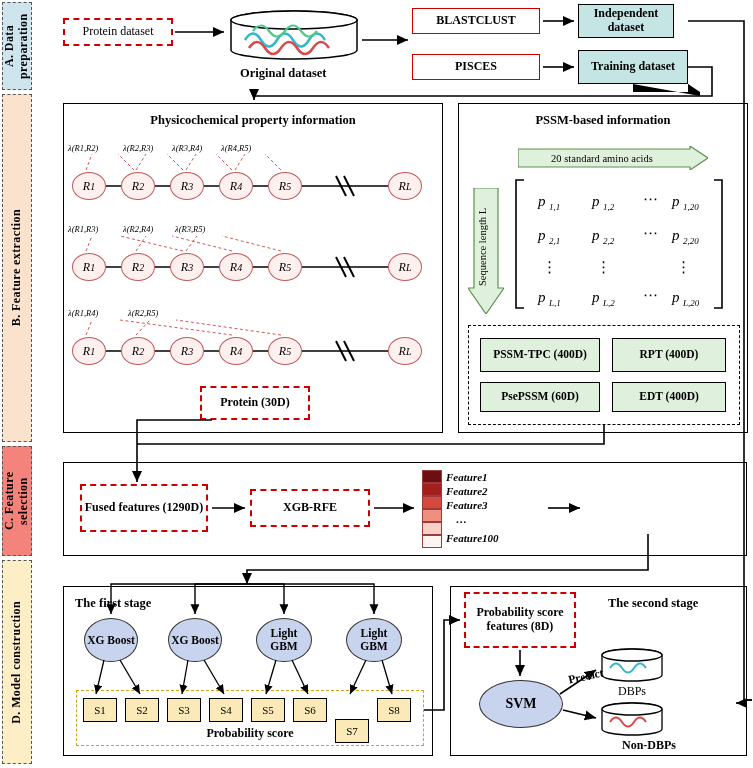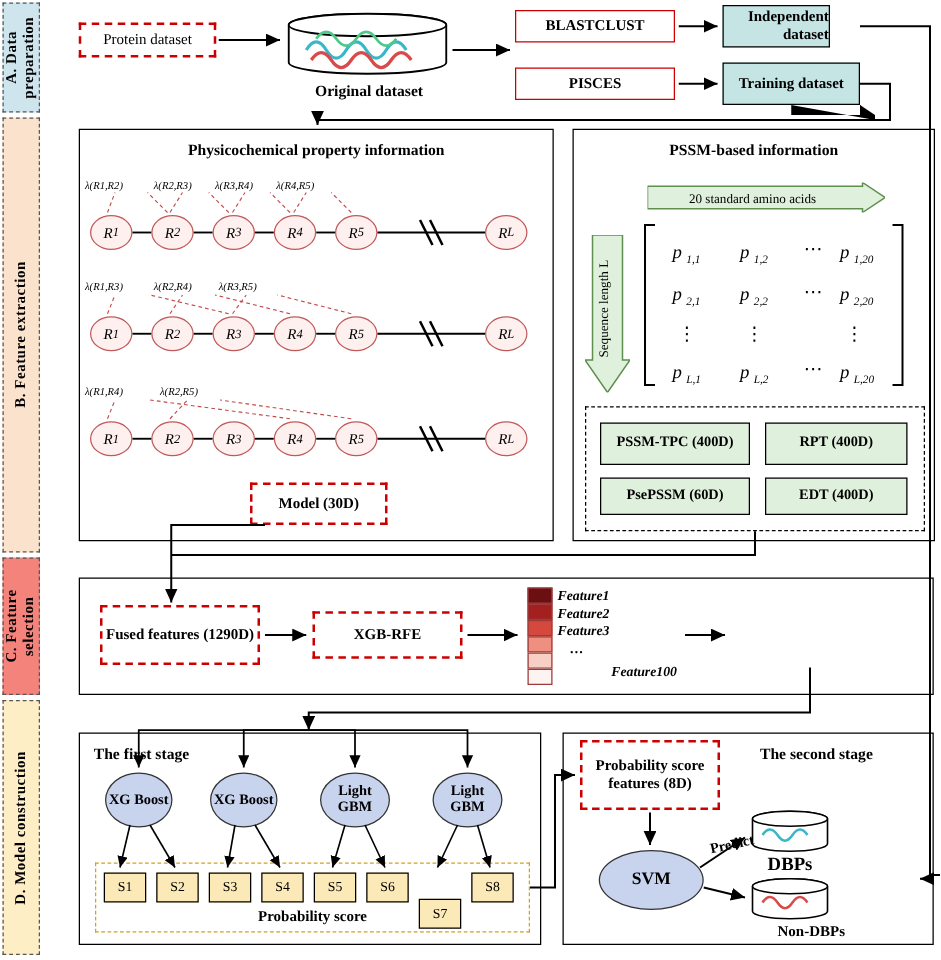--- a/index.html
+++ b/index.html
@@ -160,30 +160,30 @@
 
   <div style="position:absolute; left:229px; top:10px; width:130px; height:52px;">
     <svg width="130" height="52" viewBox="0 0 130 52">
       <path d="M2,10 a63,9 0 0 1 126,0 v30 a63,9 0 0 1 -126,0 z" fill="#ffffff" stroke="#000" stroke-width="1.5"></path>
       <ellipse cx="65" cy="10" rx="63" ry="9" fill="#ffffff" stroke="#000" stroke-width="1.5"></ellipse>
       <path d="M16,30 q8,-13 16,0 q8,13 16,0 q8,-13 16,0 q8,13 16,0 q8,-13 16,0" fill="none" stroke="#39b7c9" stroke-width="2.6"></path>
       <path d="M20,38 q8,-12 16,0 q8,12 16,0 q8,-12 16,0 q8,12 16,0 q8,-12 16,0" fill="none" stroke="#d94a4a" stroke-width="2.6"></path>
       <path d="M24,21 q8,-11 16,0 q8,11 16,0 q8,-11 16,0 q8,11 16,0" fill="none" stroke="#4ec98a" stroke-width="2.2"></path>
     </svg>
   </div>
-  <div class="cyl-label" style="left:252px; top:66px;text-align:center;">Original dataset</div>
+  <div class="cyl-label" style="left:240px; top:66px;text-align:center;">Original dataset</div>
 
   <div class="box solid-red bold" style="left:412px; top:54px; width:128px; height:26px;">
     <span>PISCES</span>
   </div>
   <div class="box solid-red bold" style="left:412px; top:8px; width:128px; height:26px;">
     <span>BLASTCLUST</span>
   </div>
 
-  <div class="box teal" style="left:578px; top:4px; width:86px; height:34px;text-align:right;">
+  <div class="box teal" style="left:578px; top:4px; width:96px; height:34px;">
     <span>Independent dataset</span>
   </div>
   <div class="box teal" style="left:578px; top:50px; width:110px; height:34px;">
     <span>Training dataset</span>
   </div>
 
   <div class="panel" style="left:63px; top:103px; width:380px; height:330px;"></div>
   <div class="panel-title" style="left:75px; top:113px; width:356px;">Physicochemical property information</div>
 
   <div class="panel" style="left:458px; top:103px; width:290px; height:330px;"></div>
@@ -213,21 +213,21 @@
   <div class="rescircle" style="left:72px;  top:337px;">R<sub>1</sub></div>
   <div class="rescircle" style="left:121px; top:337px;">R<sub>2</sub></div>
   <div class="rescircle" style="left:170px; top:337px;">R<sub>3</sub></div>
   <div class="rescircle" style="left:219px; top:337px;">R<sub>4</sub></div>
   <div class="rescircle" style="left:268px; top:337px;">R<sub>5</sub></div>
   <div class="rescircle" style="left:388px; top:337px;">R<sub>L</sub></div>
   <div class="lam" style="left:68px;  top:308px;">λ(R1,R4)</div>
   <div class="lam" style="left:128px; top:308px;">λ(R2,R5)</div>
 
   <div class="box dashed-red bold" style="left:200px; top:386px; width:110px; height:34px;">
-    <span>Model (30D)</span>
+    <span>Protein (30D)</span>
   </div>
 
   <div style="position:absolute; left:518px; top:146px; width:190px; height:24px;">
     <svg width="190" height="24" viewBox="0 0 190 24">
       <path d="M0,3 H172 V0 L190,12 L172,24 V21 H0 Z" fill="#dff0dc" stroke="#5e8f4e" stroke-width="1.2"></path>
       <text x="84" y="16" font-family="Liberation Serif, serif" font-size="10.5" text-anchor="middle" fill="#000">20 standard amino acids</text>
     </svg>
   </div>
 
   <div style="position:absolute; left:468px; top:188px; width:36px; height:126px;">
@@ -300,21 +300,21 @@
     <div class="heat-cell" style="left:0px;  top:0px;  background:#6b0f12;"></div>
     <div class="heat-cell" style="left:0px;  top:13px; background:#a3201f;"></div>
     <div class="heat-cell" style="left:0px;  top:26px; background:#d4483d;"></div>
     <div class="heat-cell" style="left:0px;  top:39px; background:#ef8f80;"></div>
     <div class="heat-cell" style="left:0px;  top:52px; background:#f8cfc4;"></div>
     <div class="heat-cell" style="left:0px;  top:65px; background:#fdf3f0;"></div>
     <div class="heat-label" style="left:24px; top:1px;">Feature1</div>
     <div class="heat-label" style="left:24px; top:15px;">Feature2</div>
     <div class="heat-label" style="left:24px; top:29px;">Feature3</div>
     <div class="heat-label" style="left:34px; top:43px;">…</div>
-    <div class="heat-label" style="left:24px; top:62px;margin-left:43px;">Feature100</div>
+    <div class="heat-label" style="left:24px; top:62px;">Feature100</div>
   </div>
 
 
   <div class="panel" style="left:63px; top:586px; width:370px; height:170px;"></div>
   <div class="panel-title" style="left:75px; top:596px; width:130px; text-align:left;">The first stage</div>
 
   <div class="panel" style="left:450px; top:586px; width:297px; height:170px;"></div>
   <div class="panel-title" style="left:608px; top:596px; width:132px; text-align:left;">The second stage</div>
 
   <div class="ellipse" style="left:84px;  top:618px; width:54px; height:44px;">
@@ -367,21 +367,21 @@
     <span>SVM</span>
   </div>
 
   <div style="position:absolute; left:600px; top:648px; width:64px; height:34px;">
     <svg width="64" height="34" viewBox="0 0 64 34">
       <path d="M2,7 a30,6 0 0 1 60,0 v20 a30,6 0 0 1 -60,0 z" fill="#fff" stroke="#000" stroke-width="1.3"></path>
       <ellipse cx="32" cy="7" rx="30" ry="6" fill="#fff" stroke="#000" stroke-width="1.3"></ellipse>
       <path d="M10,20 q6,-9 12,0 q6,9 12,0 q6,-9 12,0" fill="none" stroke="#39b7c9" stroke-width="2"></path>
     </svg>
   </div>
-  <div style="position:absolute; left:600px; top:684px; width:64px; text-align:center; font-size:15px; font-weight:bold;">DBPs</div>
+  <div style="position:absolute; left:600px; top:684px; width:64px; text-align:center; font-size:12px; font-weight:normal;">DBPs</div>
 
   <div style="position:absolute; left:600px; top:702px; width:64px; height:34px;">
     <svg width="64" height="34" viewBox="0 0 64 34">
       <path d="M2,7 a30,6 0 0 1 60,0 v20 a30,6 0 0 1 -60,0 z" fill="#fff" stroke="#000" stroke-width="1.3"></path>
       <ellipse cx="32" cy="7" rx="30" ry="6" fill="#fff" stroke="#000" stroke-width="1.3"></ellipse>
       <path d="M10,20 q6,-9 12,0 q6,9 12,0 q6,-9 12,0" fill="none" stroke="#d94a4a" stroke-width="2"></path>
     </svg>
   </div>
   <div style="position:absolute; left:588px; top:738px; width:88px; text-align:right; font-size:12px; font-weight:bold;">Non-DBPs</div>
 

